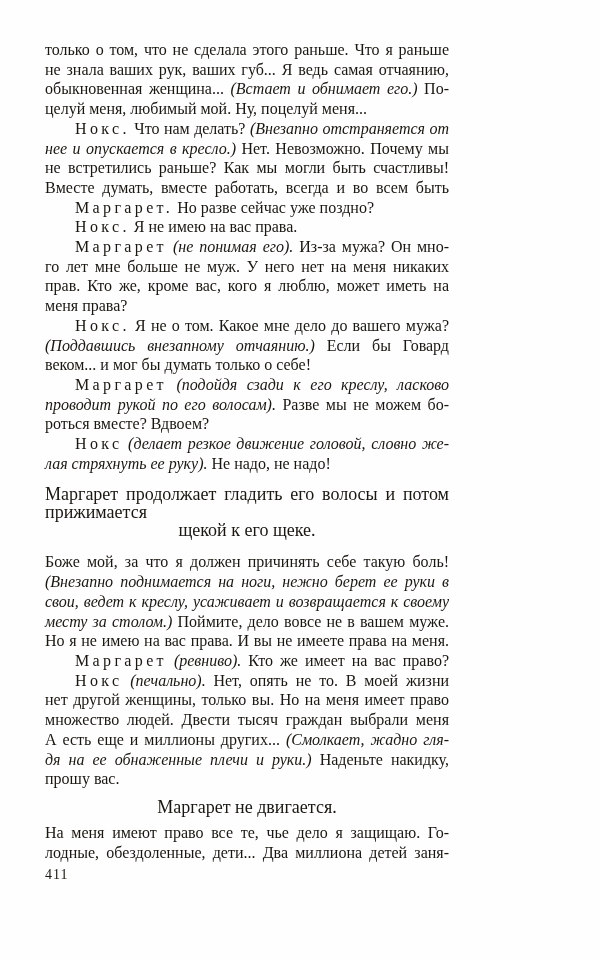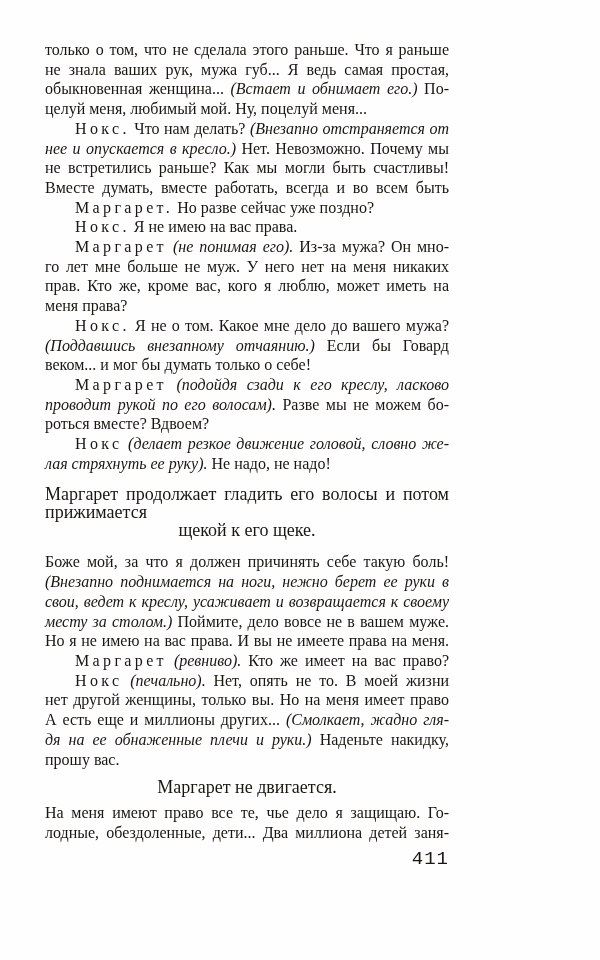--- a/index.html
+++ b/index.html
@@ -28,34 +28,33 @@
     height:auto;
   }
   .l.e { text-align-last:left; }
   .l.c { text-align:center; text-align-last:center; }
   .l.ind { padding-left:30px; }
   .rn { font-style:normal; }
   .ri { font-style:italic; }
   .rs { letter-spacing:0.21em; }
   .pageno {
     margin-top:5px;
-    text-align:right;
-    font-size:19px;
+    text-align:left;
+    font-size:14px;
     letter-spacing:1px;
-    font-family:Liberation Mono, monospace;
   }
 </style>
 </head>
 <body>
 
 <div class="book">
   <main>
       <div class="block b0 body-block">
         <div class="l"><span class="rn">только о том, что не сделала этого раньше. Что я раньше</span></div>
-        <div class="l"><span class="rn">не знала ваших рук, мужа губ... Я ведь самая простая,</span></div>
+        <div class="l"><span class="rn">не знала ваших рук, ваших губ... Я ведь самая отчаянию,</span></div>
         <div class="l"><span class="rn">обыкновенная женщина... </span><span class="ri">(Встает и обнимает его.)</span><span class="rn"> По-</span></div>
         <div class="l e"><span class="rn">целуй меня, любимый мой. Ну, поцелуй меня...</span></div>
         <div class="l ind"><span class="rs">Нокс.</span><span class="rn"> Что нам делать? </span><span class="ri">(Внезапно отстраняется от</span></div>
         <div class="l"><span class="ri">нее и опускается в кресло.)</span><span class="rn"> Нет. Невозможно. Почему мы</span></div>
         <div class="l"><span class="rn">не встретились раньше? Как мы могли быть счастливы!</span></div>
         <div class="l"><span class="rn">Вместе думать, вместе работать, всегда и во всем быть</span></div>
         <div class="l e ind"><span class="rs">Маргарет.</span><span class="rn"> Но разве сейчас уже поздно?</span></div>
         <div class="l e ind"><span class="rs">Нокс.</span><span class="rn"> Я не имею на вас права.</span></div>
         <div class="l ind"><span class="rs">Маргарет</span><span class="ri"> (не понимая его).</span><span class="rn"> Из-за мужа? Он мно-</span></div>
         <div class="l"><span class="rn">го лет мне больше не муж. У него нет на меня никаких</span></div>
@@ -76,20 +75,21 @@
       </div>
       <div class="block b2 body-block">
         <div class="l"><span class="rn">Боже мой, за что я должен причинять себе такую боль!</span></div>
         <div class="l"><span class="ri">(Внезапно поднимается на ноги, нежно берет ее руки в</span></div>
         <div class="l"><span class="ri">свои, ведет к креслу, усаживает и возвращается к своему</span></div>
         <div class="l"><span class="ri">месту за столом.)</span><span class="rn"> Поймите, дело вовсе не в вашем муже.</span></div>
         <div class="l"><span class="rn">Но я не имею на вас права. И вы не имеете права на меня.</span></div>
         <div class="l ind"><span class="rs">Маргарет</span><span class="ri"> (ревниво).</span><span class="rn"> Кто же имеет на вас право?</span></div>
         <div class="l ind"><span class="rs">Нокс</span><span class="ri"> (печально).</span><span class="rn"> Нет, опять не то. В моей жизни</span></div>
         <div class="l"><span class="rn">нет другой женщины, только вы. Но на меня имеет право</span></div>
+        <div class="l"><span class="rn">множество людей. Двести тысяч граждан выбрали меня</span></div>
         <div class="l"><span class="rn">А есть еще и миллионы других... </span><span class="ri">(Смолкает, жадно гля-</span></div>
         <div class="l"><span class="ri">дя на ее обнаженные плечи и руки.)</span><span class="rn"> Наденьте накидку,</span></div>
         <div class="l e"><span class="rn">прошу вас.</span></div>
       </div>
       <div class="block b3 note-block">
         <div class="l c"><span class="rn">Маргарет не двигается.</span></div>
       </div>
       <div class="block b4 body-block">
         <div class="l"><span class="rn">На меня имеют право все те, чье дело я защищаю. Го-</span></div>
         <div class="l"><span class="rn">лодные, обездоленные, дети... Два миллиона детей заня-</span></div>

